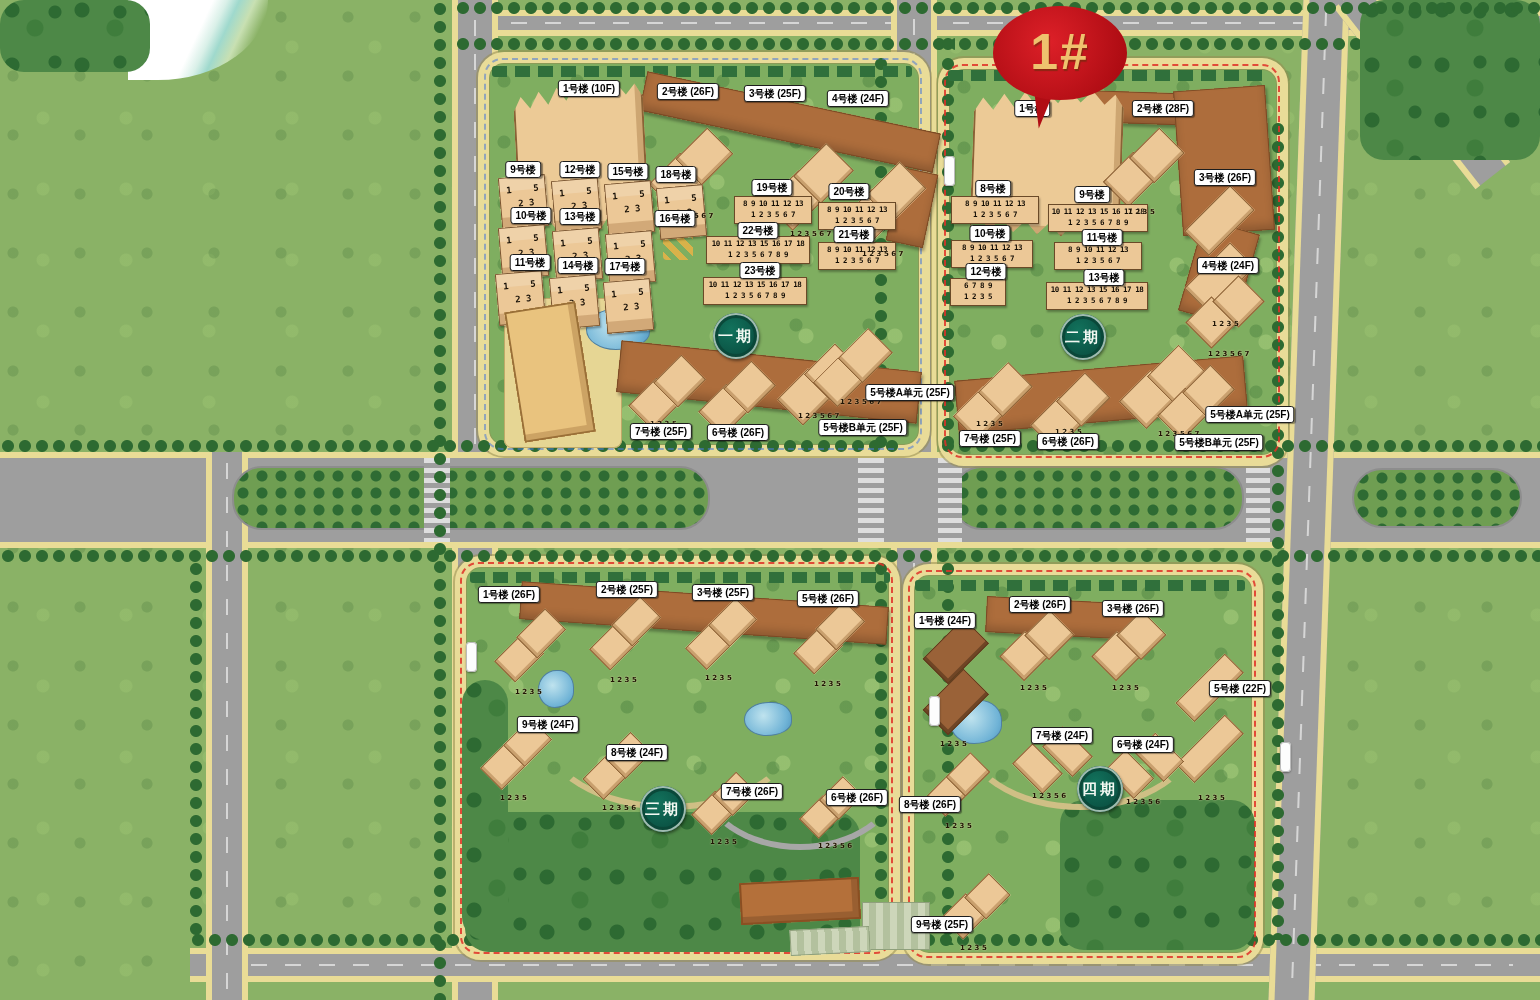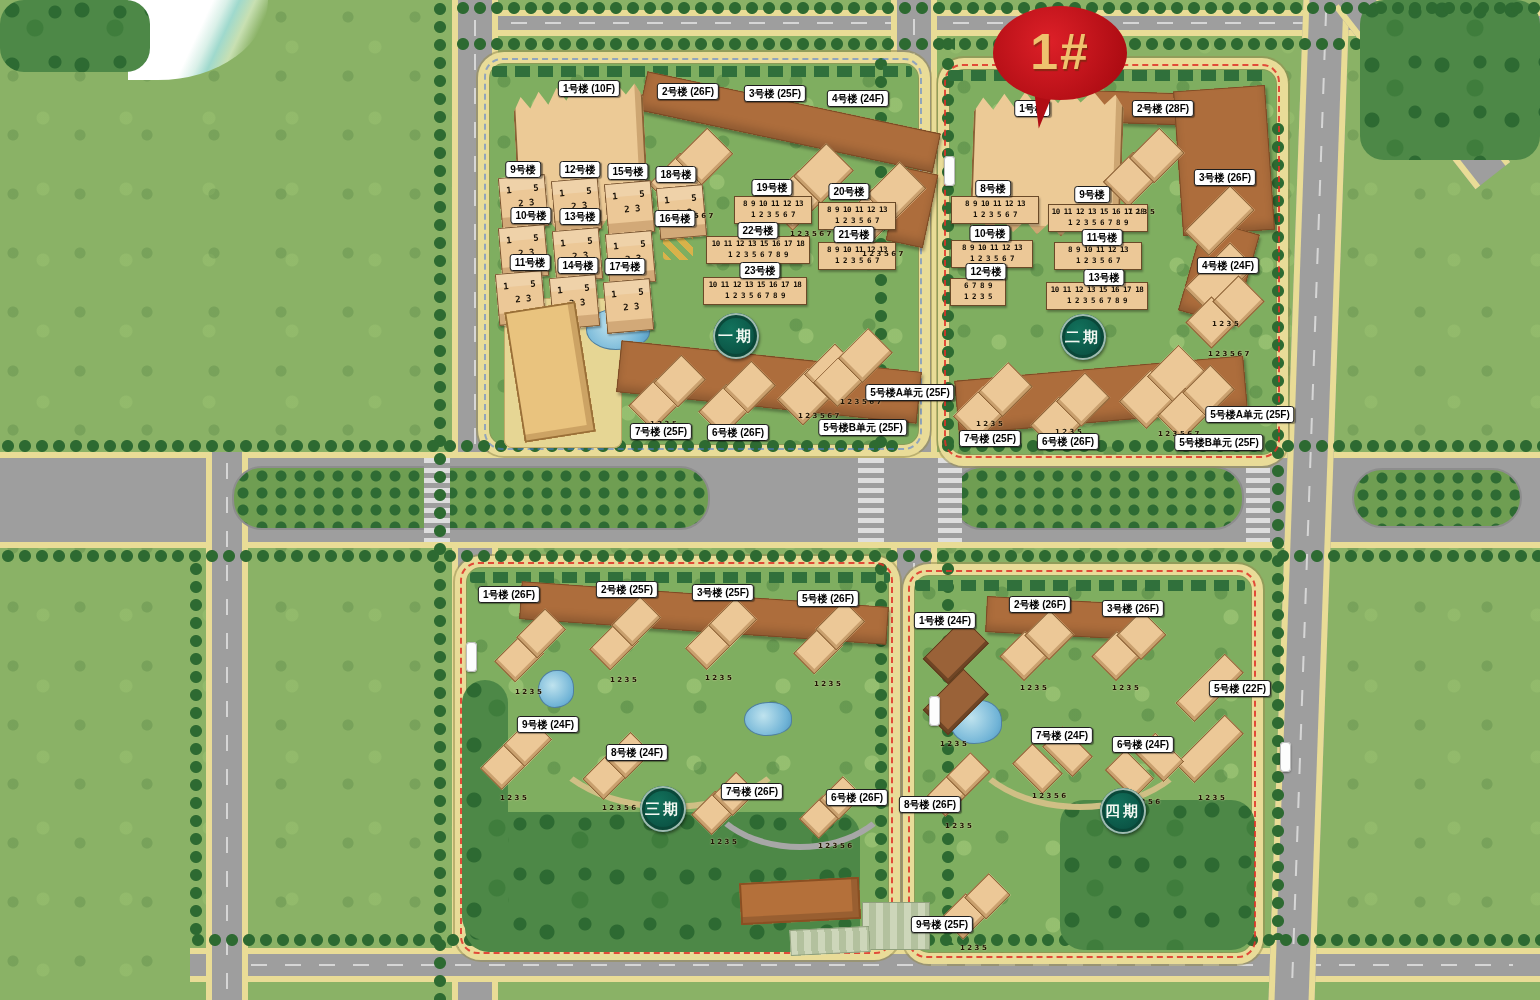--- a/index.html
+++ b/index.html
@@ -365,21 +365,21 @@
   <div class="cl" style="left:948px;top:878px;width:56px;height:62px;"></div>
   <i class="units" style="left:940px;top:740px;">1 2 3 5</i>
   <i class="units" style="left:1020px;top:684px;">1 2 3 5</i>
   <i class="units" style="left:1112px;top:684px;">1 2 3 5</i>
   <i class="units" style="left:1198px;top:794px;">1 2 3 5</i>
   <i class="units" style="left:1032px;top:792px;">1 2 3 5 6</i>
   <i class="units" style="left:1126px;top:798px;">1 2 3 5 6</i>
   <i class="units" style="left:945px;top:822px;">1 2 3 5</i>
   <i class="units" style="left:960px;top:944px;">1 2 3 5</i>
   <div class="pond" style="left:950px;top:700px;width:52px;height:44px;"></div>
-  <div class="badge" style="left:1077px;top:788px;margin-left:23px;">四期</div>
+  <div class="badge" style="left:1077px;top:766px;">四期</div>
   <div class="veh" style="left:929px;top:696px;"></div>
   <div class="veh" style="left:1280px;top:742px;"></div>
 
   <span class="pill" style="left:945px;top:612px;">1号楼 (24F)</span>
   <span class="pill" style="left:1040px;top:596px;">2号楼 (26F)</span>
   <span class="pill" style="left:1133px;top:600px;">3号楼 (26F)</span>
   <span class="pill" style="left:1240px;top:680px;">5号楼 (22F)</span>
   <span class="pill" style="left:1062px;top:727px;">7号楼 (24F)</span>
   <span class="pill" style="left:1143px;top:736px;">6号楼 (24F)</span>
   <span class="pill" style="left:930px;top:796px;">8号楼 (26F)</span>

